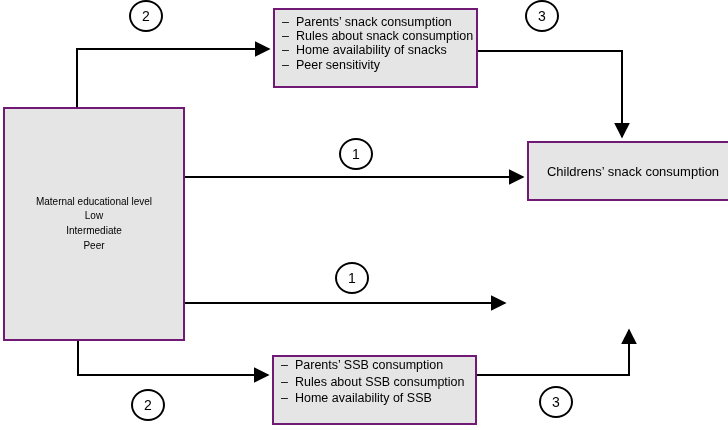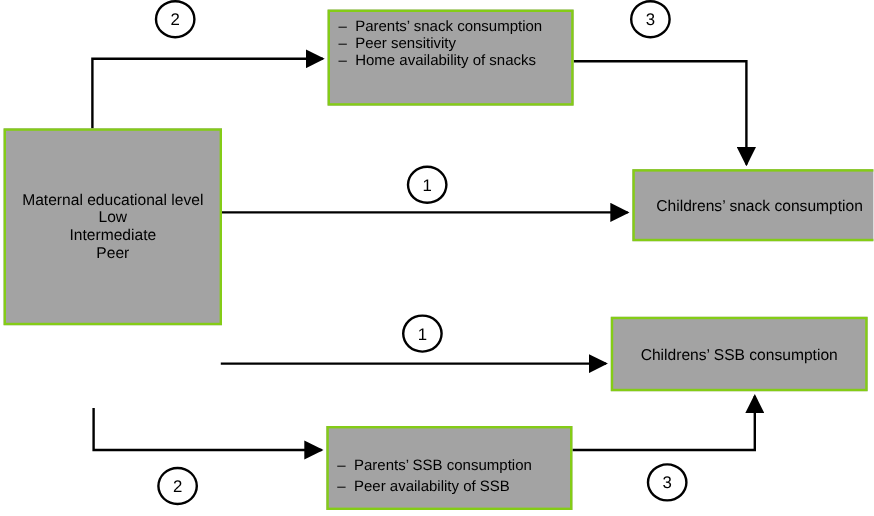--- a/index.html
+++ b/index.html
@@ -16,46 +16,46 @@
     background: #ffffff;
     overflow: hidden;
   }
   .connector-layer {
     position: absolute;
     left: 0; top: 0;
     width: 728px; height: 430px;
   }
   .box {
     position: absolute;
-    border: 2px solid #84cc16;
-    background: #a3a3a3;
+    border: 2px solid #701a75;
+    background: #e5e5e5;
     box-sizing: border-box;
   }
   .center-box {
     display: flex;
     flex-direction: column;
     align-items: center;
     justify-content: center;
     text-align: center;
   }
   .maternal-box {
     left: 3px; top: 107px;
-    width: 182px; height: 164px;
-    font-size: 13px;
+    width: 182px; height: 234px;
+    font-size: 10px;
     line-height: 14.6px;
   }
   .snack-factors-box {
     left: 273px; top: 8px;
     width: 205px; height: 80px;
     padding: 5px 4px 4px 7px;
   }
   .ssb-factors-box {
     left: 272px; top: 355px;
     width: 205px; height: 70px;
-    padding: 23px 4px 4px 7px;
+    padding: 0 4px 4px 7px;
   }
   .factor-list {
     list-style: none;
     margin: 0;
     padding: 0;
     font-size: 12.5px;
     white-space: nowrap;
   }
   .snack-factors-box .factor-list li { line-height: 14.2px; }
   .ssb-factors-box .factor-list li { line-height: 16.5px; }
@@ -111,37 +111,36 @@
   <div class="box center-box maternal-box">
     <div>Maternal educational level</div>
     <div>Low</div>
     <div>Intermediate</div>
     <div>Peer</div>
   </div>
 
   <div class="box snack-factors-box">
     <ul class="factor-list">
       <li><span class="dash">–</span><span>Parents’ snack consumption</span></li>
+      <li><span class="dash">–</span><span>Rules about snack consumption</span></li>
+      <li><span class="dash">–</span><span>Home availability of snacks</span></li>
       <li><span class="dash">–</span><span>Peer sensitivity</span></li>
-      <li><span class="dash">–</span><span>Home availability of snacks</span></li>
     </ul>
   </div>
 
   <div class="box center-box snack-outcome-box">
     <div>Childrens’ snack consumption</div>
   </div>
 
-  <div class="box center-box ssb-outcome-box">
-    <div>Childrens’ SSB consumption</div>
-  </div>
 
   <div class="box ssb-factors-box">
     <ul class="factor-list">
       <li><span class="dash">–</span><span>Parents’ SSB consumption</span></li>
-      <li><span class="dash">–</span><span>Peer availability of SSB</span></li>
+      <li><span class="dash">–</span><span>Rules about SSB consumption</span></li>
+      <li><span class="dash">–</span><span>Home availability of SSB</span></li>
     </ul>
   </div>
 
   <div class="path-label label-2-top">
     <span>2</span>
   </div>
   <div class="path-label label-3-top">
     <span>3</span>
   </div>
   <div class="path-label label-1-snack">

